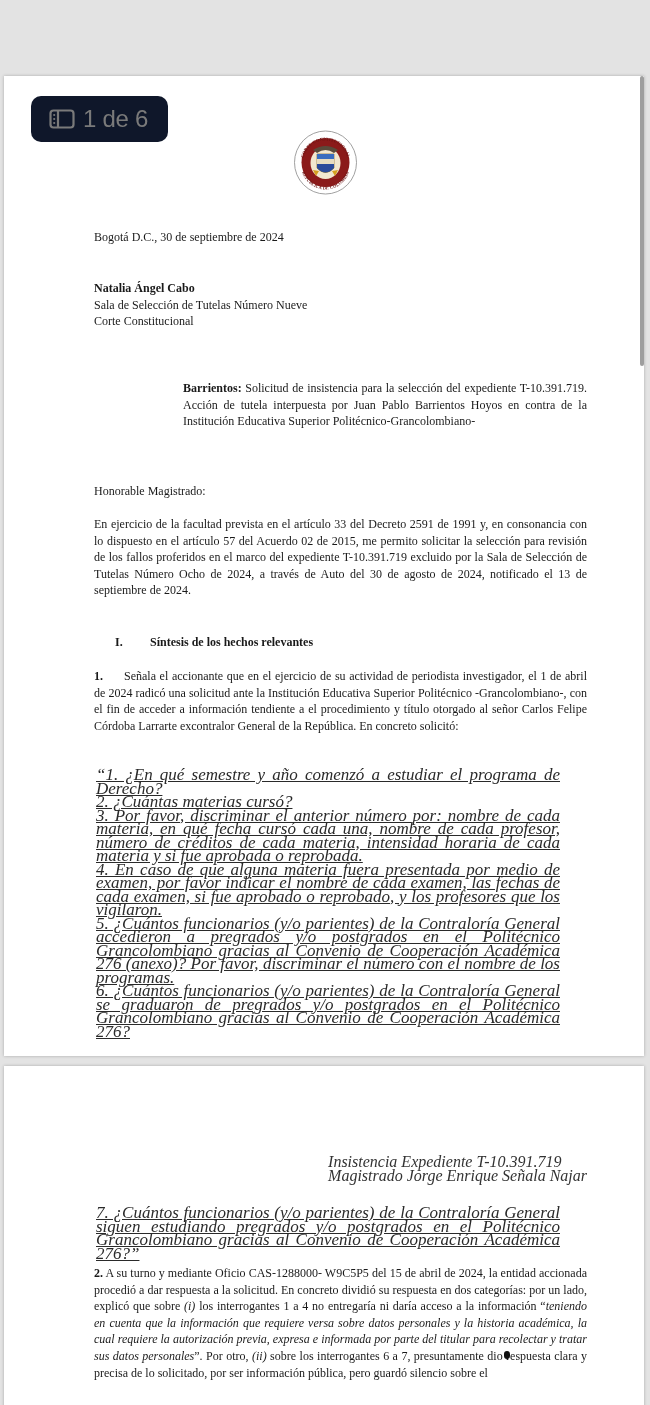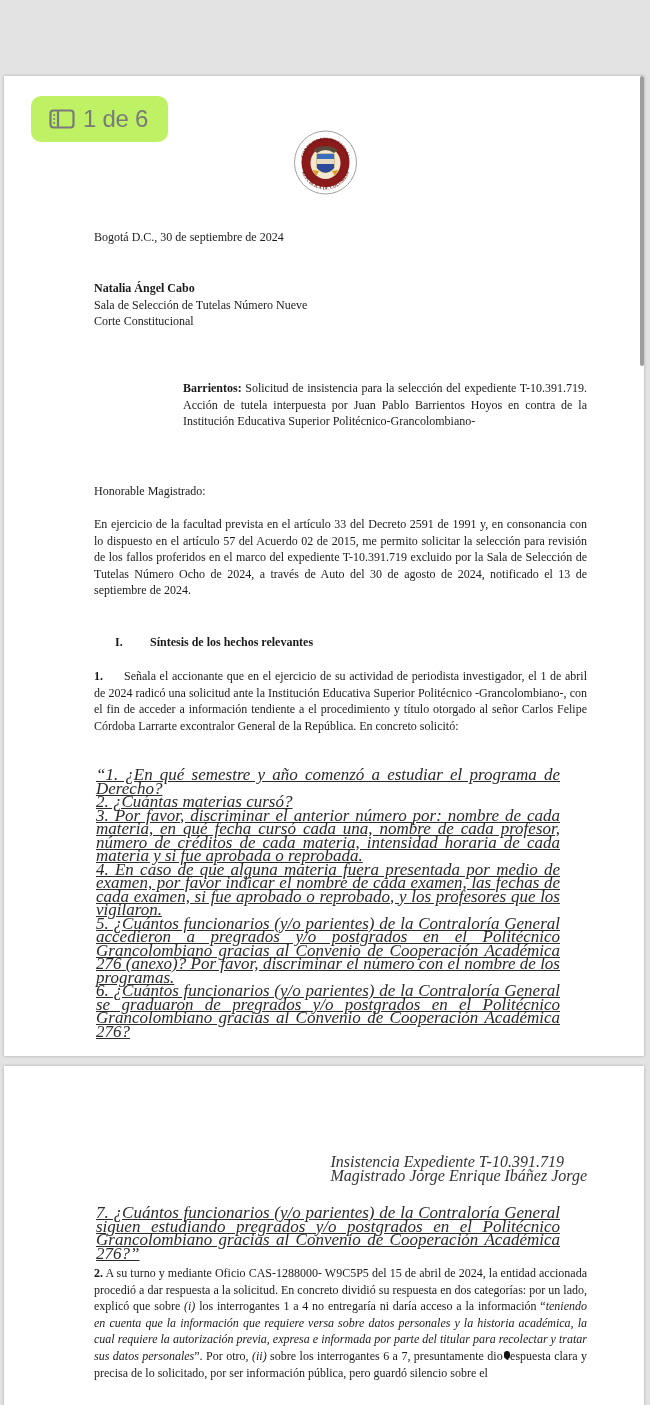--- a/index.html
+++ b/index.html
@@ -13,21 +13,21 @@
   #page1 { top: 76px; height: 980px; }
   #page2 { top: 1066px; height: 360px; }
 
   .scrollbar {
     position: absolute; left: 640px; top: 76px; width: 4px; height: 290px;
     background: #9e9e9e; border-radius: 2px;
   }
 
   .page-pill {
     position: absolute; left: 31px; top: 96px; width: 137px; height: 46px;
-    background: #bef264; border-radius: 10px;
+    background: #0f172a; border-radius: 10px;
     display: flex; align-items: center; padding-left: 18px; gap: 8px;
   }
   .page-pill .pg-text {
     font-family: "Liberation Sans", sans-serif; font-size: 24px; color: #7a7a7a; letter-spacing: -0.3px;
   }
   .pill-icon { width: 26px; height: 20px; }
 
   .seal { position: absolute; left: 293px; top: 130px; width: 65px; height: 65px; }
 
   .txt { position: absolute; font-size: 12px; line-height: 16.6px; }
@@ -114,20 +114,20 @@
   <div>5. ¿Cuántos funcionarios (y/o parientes) de la Contraloría General accedieron a pregrados y/o postgrados en el Politécnico Grancolombiano gracias al Convenio de Cooperación Académica 276 (anexo)? Por favor, discriminar el número con el nombre de los programas.</div>
   <div>6. ¿Cuántos funcionarios (y/o parientes) de la Contraloría General se graduaron de pregrados y/o postgrados en el Politécnico Grancolombiano gracias al Convenio de Cooperación Académica 276?</div>
 </div>
 
 <div class="scrollbar"></div>
 
 <div class="page" id="page2"></div>
 
 <div class="header-right" style="top:1155px;">
   <div>Insistencia Expediente T-10.391.719</div>
-  <div>Magistrado Jorge Enrique Ibáñez Jorge</div>
+  <div>Magistrado Jorge Enrique Señala Najar</div>
 </div>
 
 <div class="quote" style="top:1206px;">7. ¿Cuántos funcionarios (y/o parientes) de la Contraloría General siguen estudiando pregrados y/o postgrados en el Politécnico Grancolombiano gracias al Convenio de Cooperación Académica 276?”</div>
 
 <div class="txt just" style="left:94px; top:1265px; width:493px;">
   <span class="b">2.</span><span> A su turno y mediante Oficio CAS-1288000- W9C5P5 del 15 de abril de 2024, la entidad accionada procedió a dar respuesta a la solicitud. En concreto dividió su respuesta en dos categorías: por un lado, explicó que sobre </span><span class="it">(i)</span><span> los interrogantes 1 a 4 no entregaría ni daría acceso a la información “</span><span class="it">teniendo en cuenta que la información que requiere versa sobre datos personales y la historia académica, la cual requiere la autorización previa, expresa e informada por parte del titular para recolectar y tratar sus datos personales</span><span>”. Por otro, </span><span class="it">(ii)</span><span> sobre los interrogantes 6 a 7, presuntamente dio </span><span class="redact">respuesta clara y precisa de lo solicita</span><span>do, por ser información pública, pero guardó silencio sobre el</span>
 </div>
 
 </body></html>

